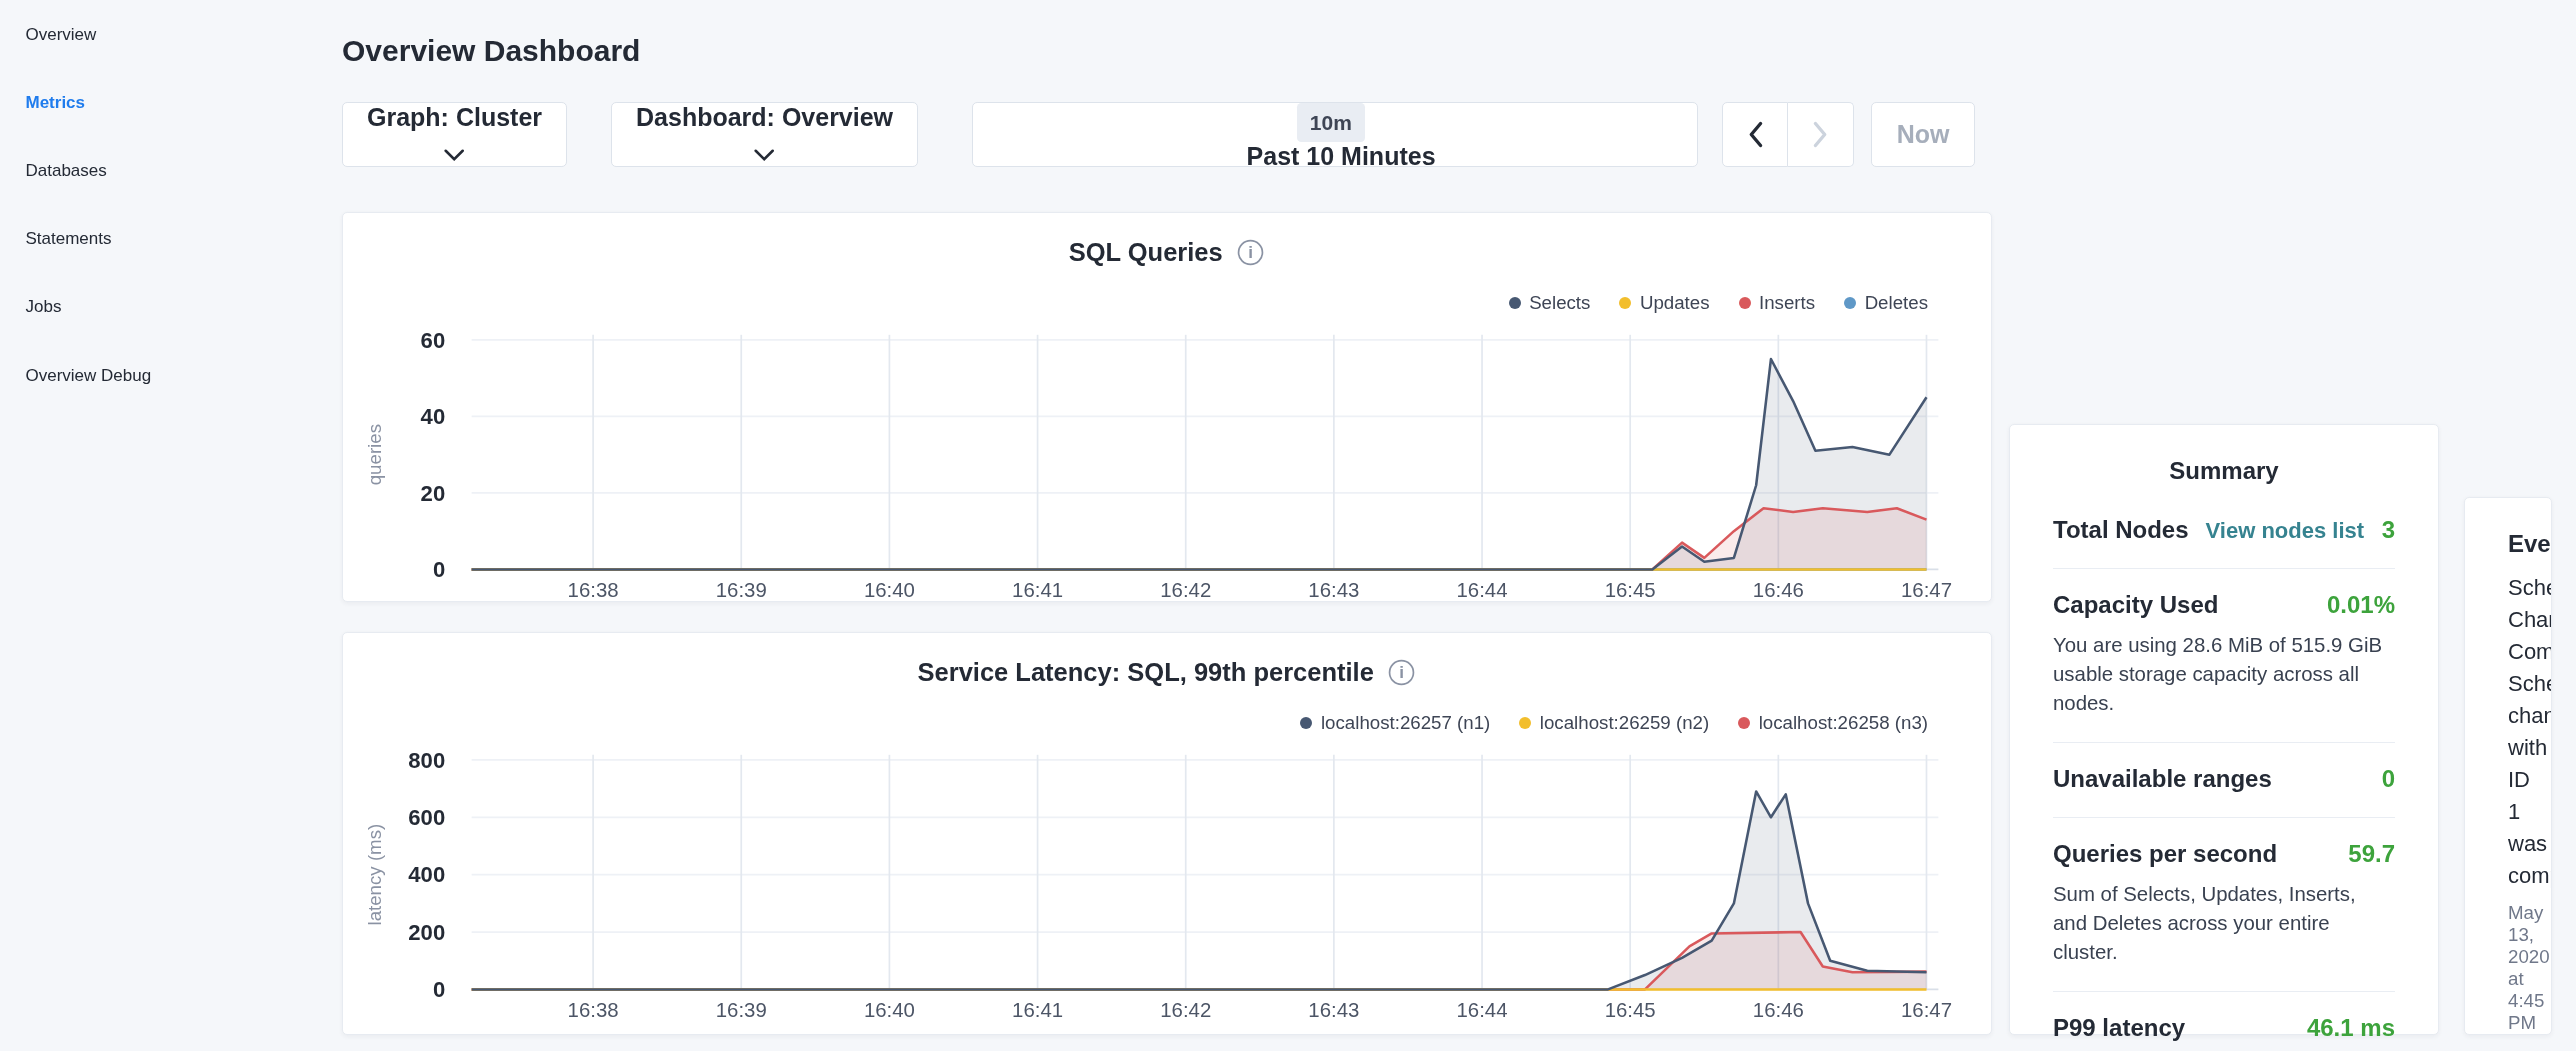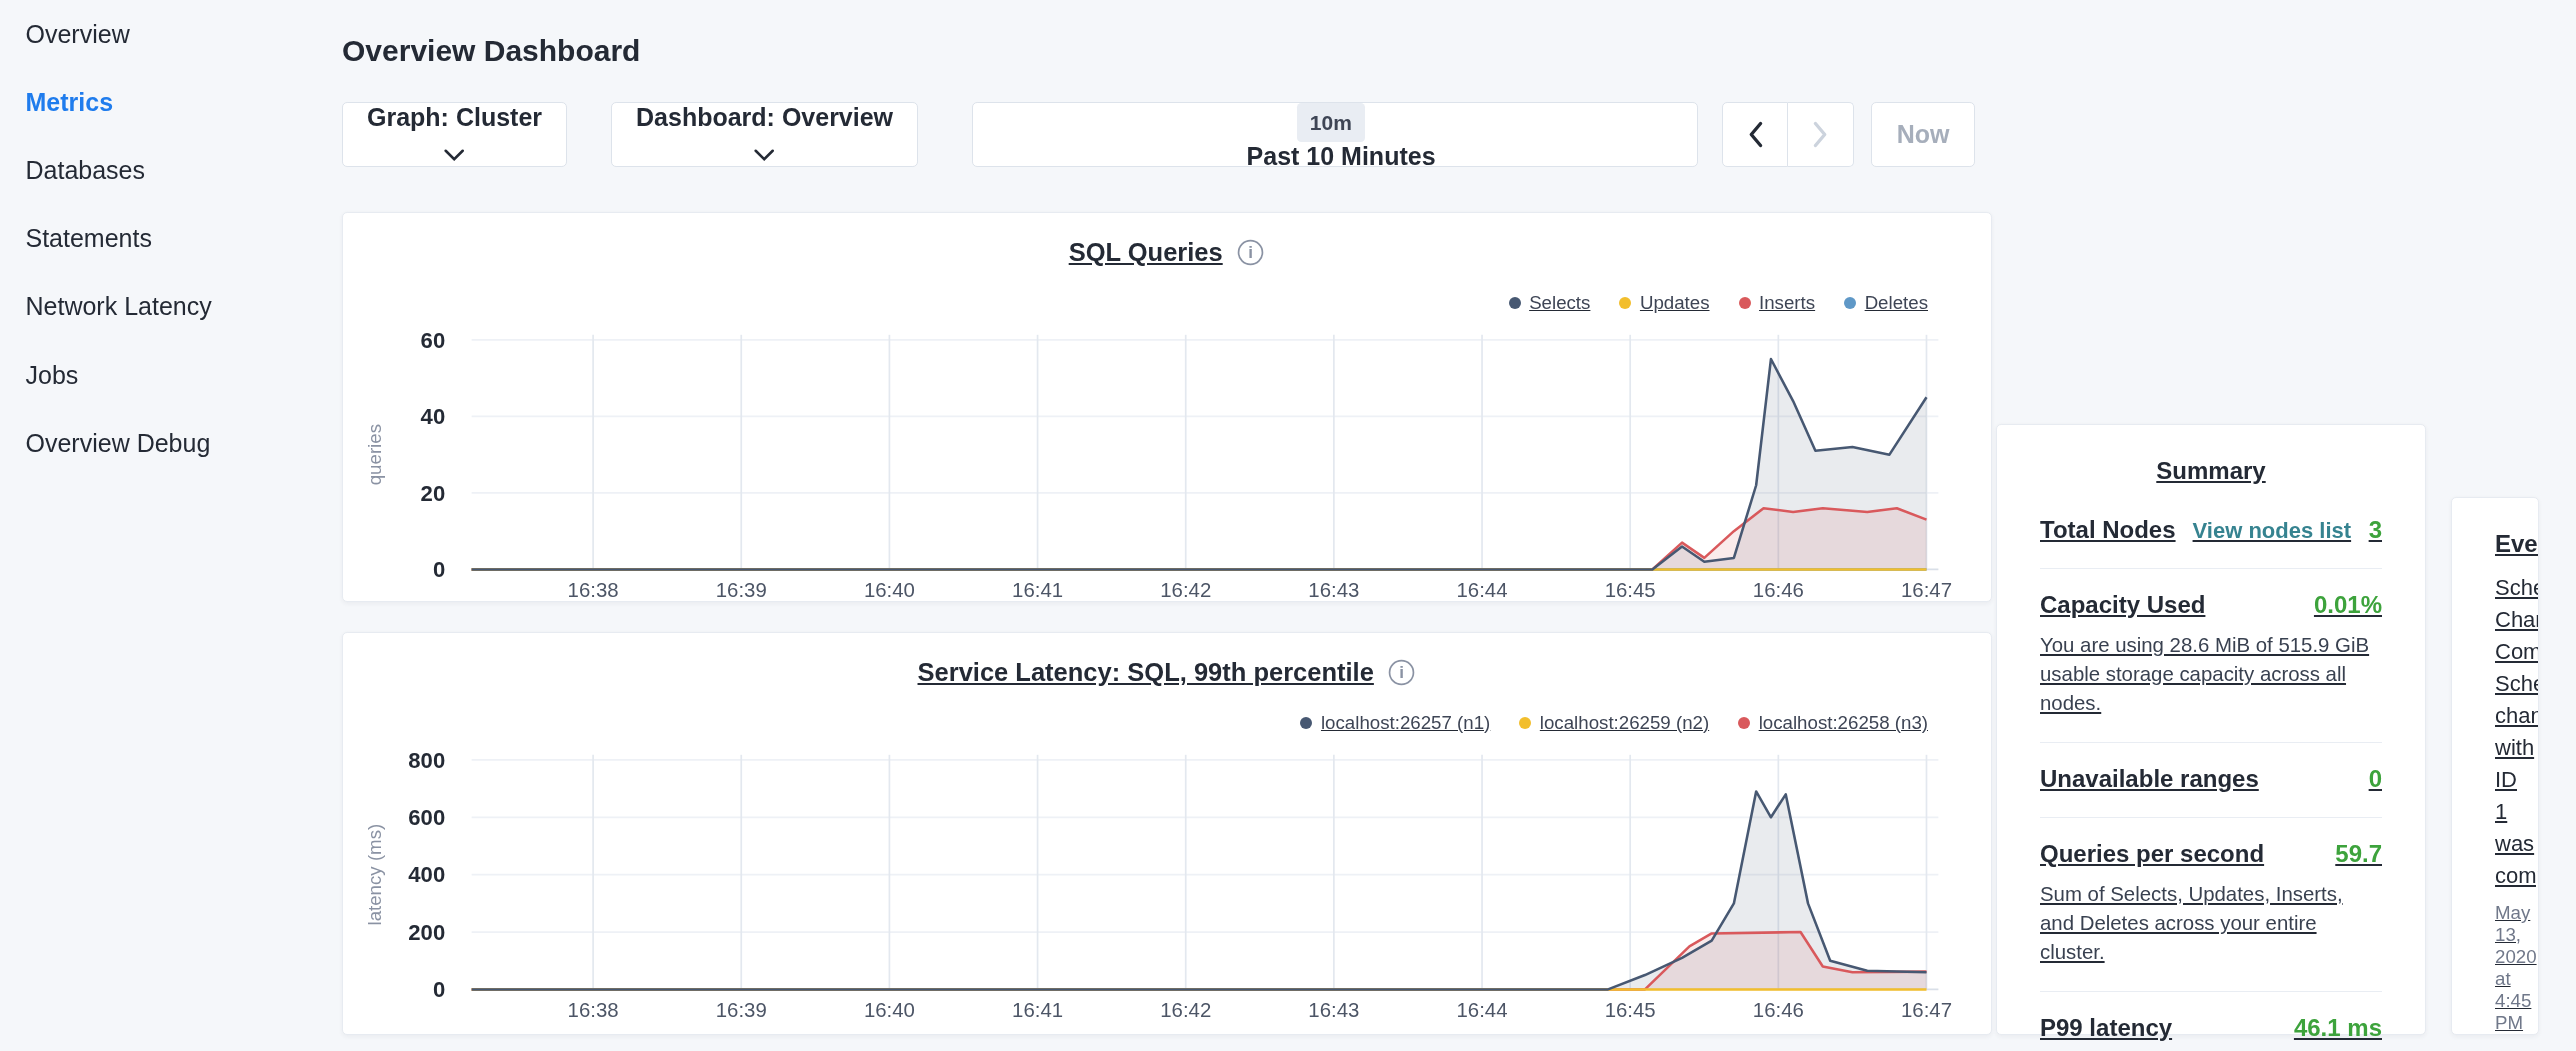--- a/index.html
+++ b/index.html
@@ -5,21 +5,21 @@
   html,body{margin:0;padding:0;}
   body{
     width:2576px;height:1051px;overflow:hidden;
     background:#f5f7fa;color:#242a35;
     font-family:"Liberation Sans", sans-serif;
   }
   .page{display:flex;width:100%;height:100%;}
 
   
   .sidebar{flex:0 0 342px;width:342px;box-sizing:border-box;padding-top:0;}
-  .nav-item{font-size:25px;line-height:29px;padding:19.6px 25.5px;cursor:pointer;color:#242a35;}
+  .nav-item{font-size:17px;line-height:29px;padding:19.6px 25.5px;cursor:pointer;color:#242a35;}
   .nav-item.active{color:#1f7ced;font-weight:700;}
 
   
   .main{flex:1;box-sizing:border-box;padding:22px 25px 0 0;}
   h1.page-title{font-size:30px;font-weight:600;margin:12px 0 0 0;color:#242a35;}
 
   .controls{display:flex;align-items:center;margin-top:34px;height:65px;}
   .btn{
     height:65px;background:#fff;border:1.7px solid #dde3eb;border-radius:5.1px;
     font-family:"Liberation Sans", sans-serif;font-size:25px;font-weight:600;color:#242a35;
@@ -33,21 +33,21 @@
   .time-select .chev{margin-left:auto;}
   .pager{display:flex;margin-left:24px;}
   .pager button{
     width:66px;height:65px;background:#fff;border:1.7px solid #dde3eb;
     display:flex;align-items:center;justify-content:center;cursor:pointer;box-sizing:border-box;padding:0;
   }
   .pager button:first-child{border-radius:5.1px 0 0 5.1px;}
   .pager button:last-child{border-radius:0 5.1px 5.1px 0;border-left:none;cursor:default;}
   .now-btn{margin-left:17px;width:104px;justify-content:center;color:#a6aebb;cursor:default;}
 
-  .content-row{display:flex;margin-top:45px;gap:4px;text-decoration:underline;}
+  .content-row{display:flex;margin-top:45px;gap:17px;}
   .charts-col{width:1650px;display:flex;flex-direction:column;gap:30px;}
   .right-col{width:543px;display:flex;flex-direction:row;gap:25px;align-items:flex-end;}
 
   .card{
     background:#fff;border:1.7px solid #e7ebf1;border-radius:5.1px;
     box-shadow:0 1.7px 4.3px rgba(36,42,53,0.05);box-sizing:border-box;
   }
   .chart-card{height:390px;}
   .chart-card.second{height:403px;}
   .chart-title-row{display:flex;align-items:center;justify-content:center;gap:13.6px;margin-top:22px;height:34px;}
@@ -76,21 +76,20 @@
 </head>
 <body>
 
 <div class="page">
 
   <nav class="sidebar">
     <div class="nav-item">Overview</div>
     <div class="nav-item active">Metrics</div>
     <div class="nav-item">Databases</div>
     <div class="nav-item">Statements</div>
-    <div class="nav-item">Network Latency</div>
     <div class="nav-item">Jobs</div>
     <div class="nav-item">Overview Debug</div>
   </nav>
 
   <main class="main">
     <h1 class="page-title">Overview Dashboard</h1>
 
     <div class="controls">
       <button class="btn">
         <span>Graph: Cluster</span>

